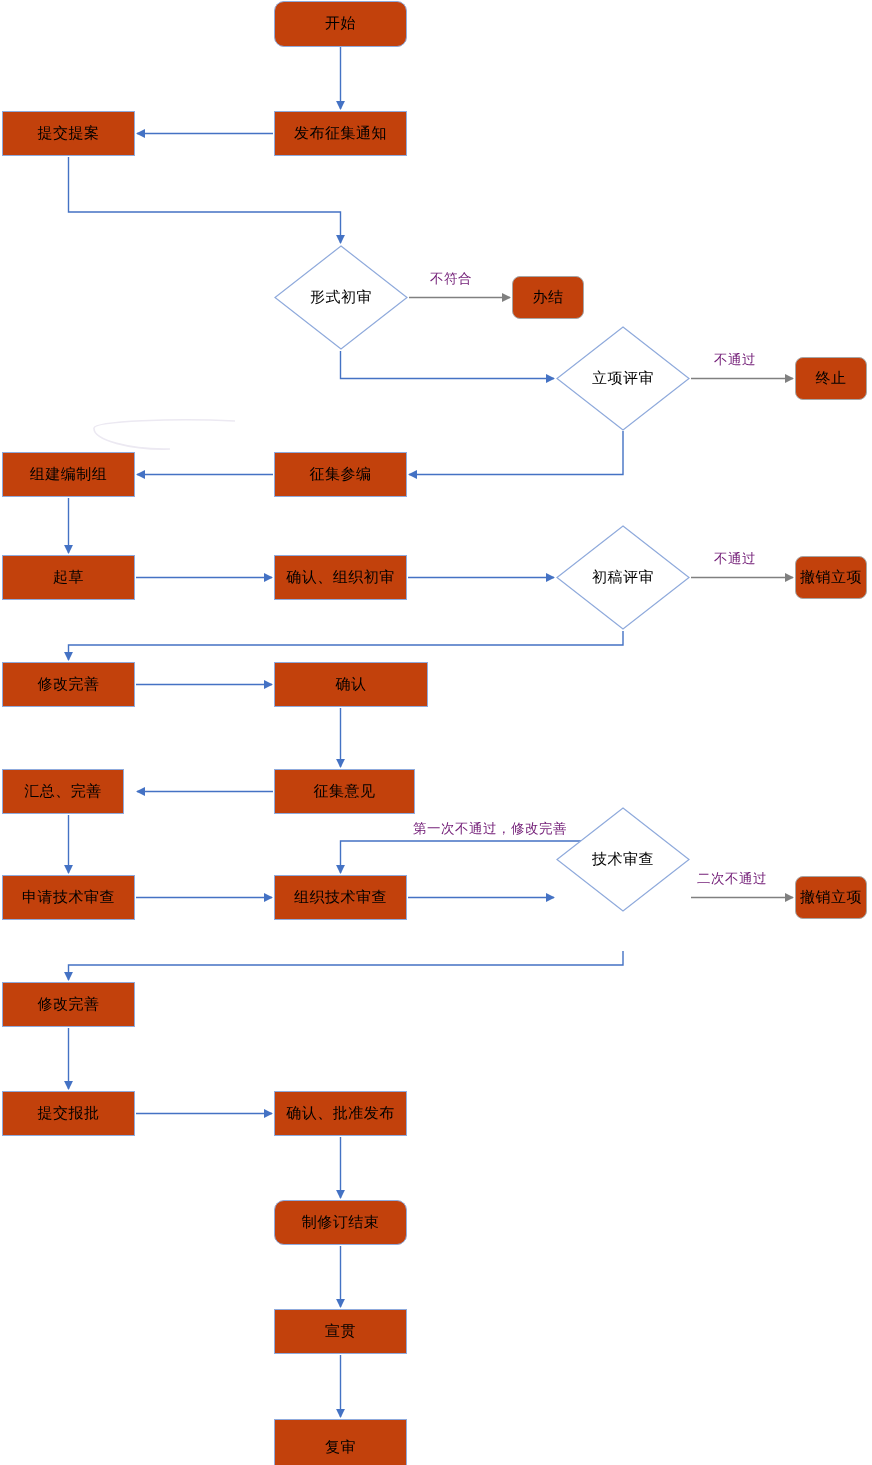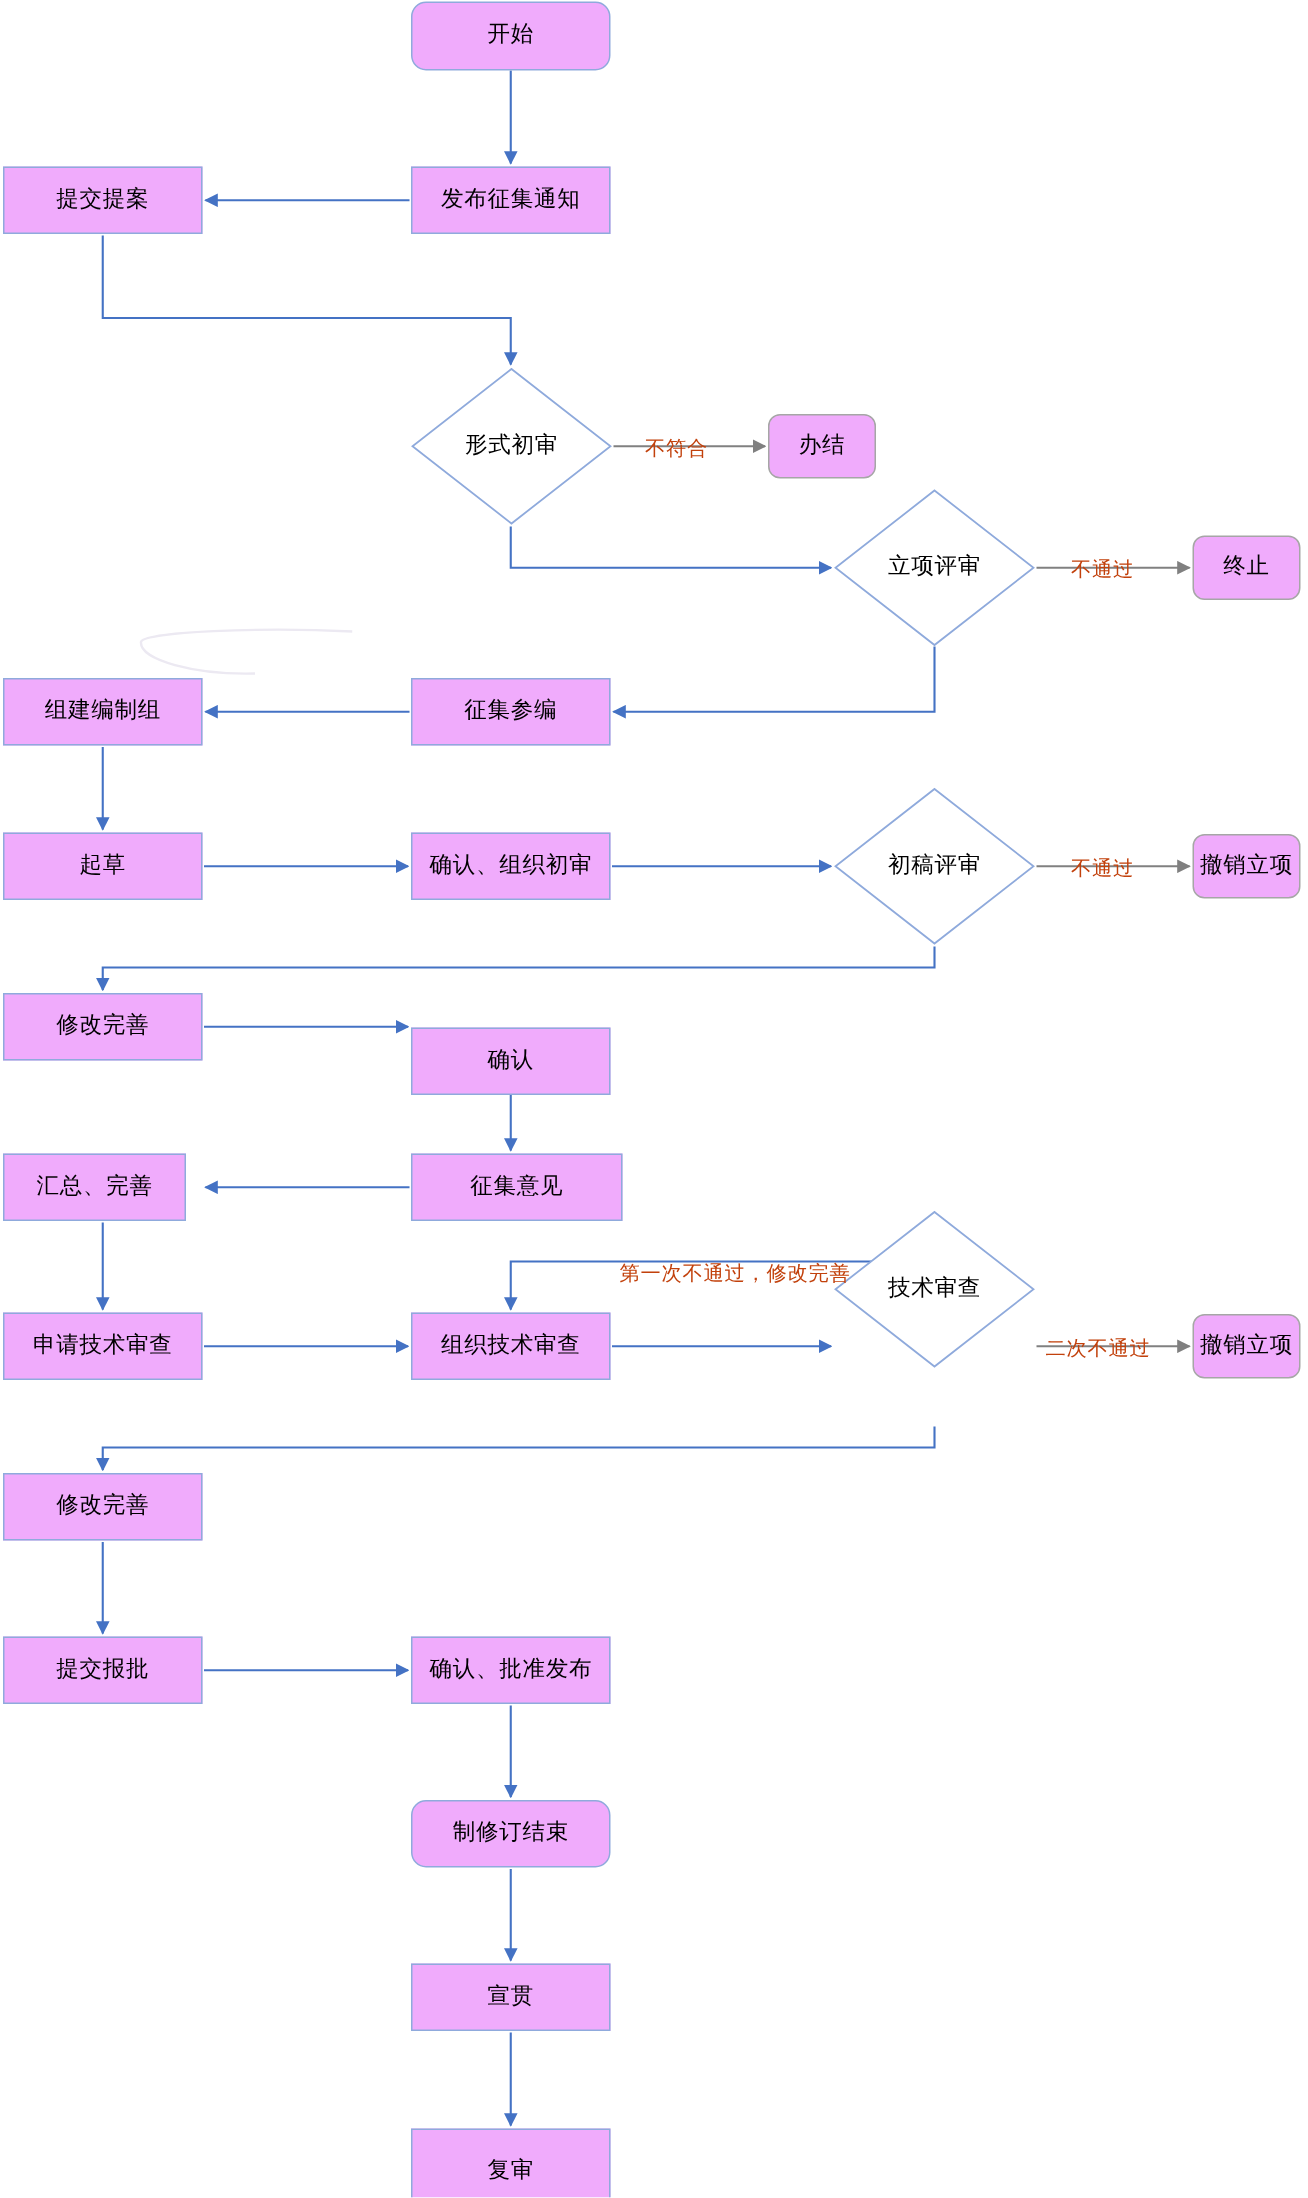--- a/index.html
+++ b/index.html
@@ -29,21 +29,21 @@
     position: absolute;
     box-sizing: border-box;
     display: flex;
     align-items: center;
     justify-content: center;
     text-align: center;
     color: #000000;
     font-size: 15px;
     line-height: 1.15;
     letter-spacing: 0.5px;
-    background: #f0abfc;
+    background: #c2410c;
   }
   .node.process {
     border: 1px solid #8faadc;
   }
   .node.terminator {
     border: 1px solid #8faadc;
     border-radius: 10px;
   }
   .node.endstate {
     border: 1px solid #a6a6a6;
@@ -59,25 +59,24 @@
     top: 0;
     width: 100%;
     height: 100%;
   }
   .node.decision .dlabel {
     position: relative;
     z-index: 2;
   }
   .edge-label {
     position: absolute;
-    color: #c2410c;
+    color: #701a75;
     font-size: 13.5px;
     white-space: nowrap;
     letter-spacing: 0.5px;
-    margin-top: 20px;
   }
   .ghost-artifact {
     position: absolute;
     pointer-events: none;
   }
 </style>
 </head>
 <body>
 
 <div id="canvas">
@@ -213,21 +212,21 @@
   </div>
 
   <div class="node endstate" style="left:795px; top:556px; width:72px; height:43px;">
     <span>撤销立项</span>
   </div>
 
   <div class="node process" style="left:2px; top:662px; width:133px; height:45px;">
     <span>修改完善</span>
   </div>
 
-  <div class="node process" style="left:274px; top:685px; width:133px; height:45px;text-align:center;">
+  <div class="node process" style="left:274px; top:662px; width:154px; height:45px;text-align:center;">
     <span>确认</span>
   </div>
 
   <div class="node process" style="left:2px; top:769px; width:122px; height:45px;">
     <span>汇总、完善</span>
   </div>
 
   <div class="node process" style="left:274px; top:769px; width:141px; height:45px;">
     <span>征集意见</span>
   </div>

